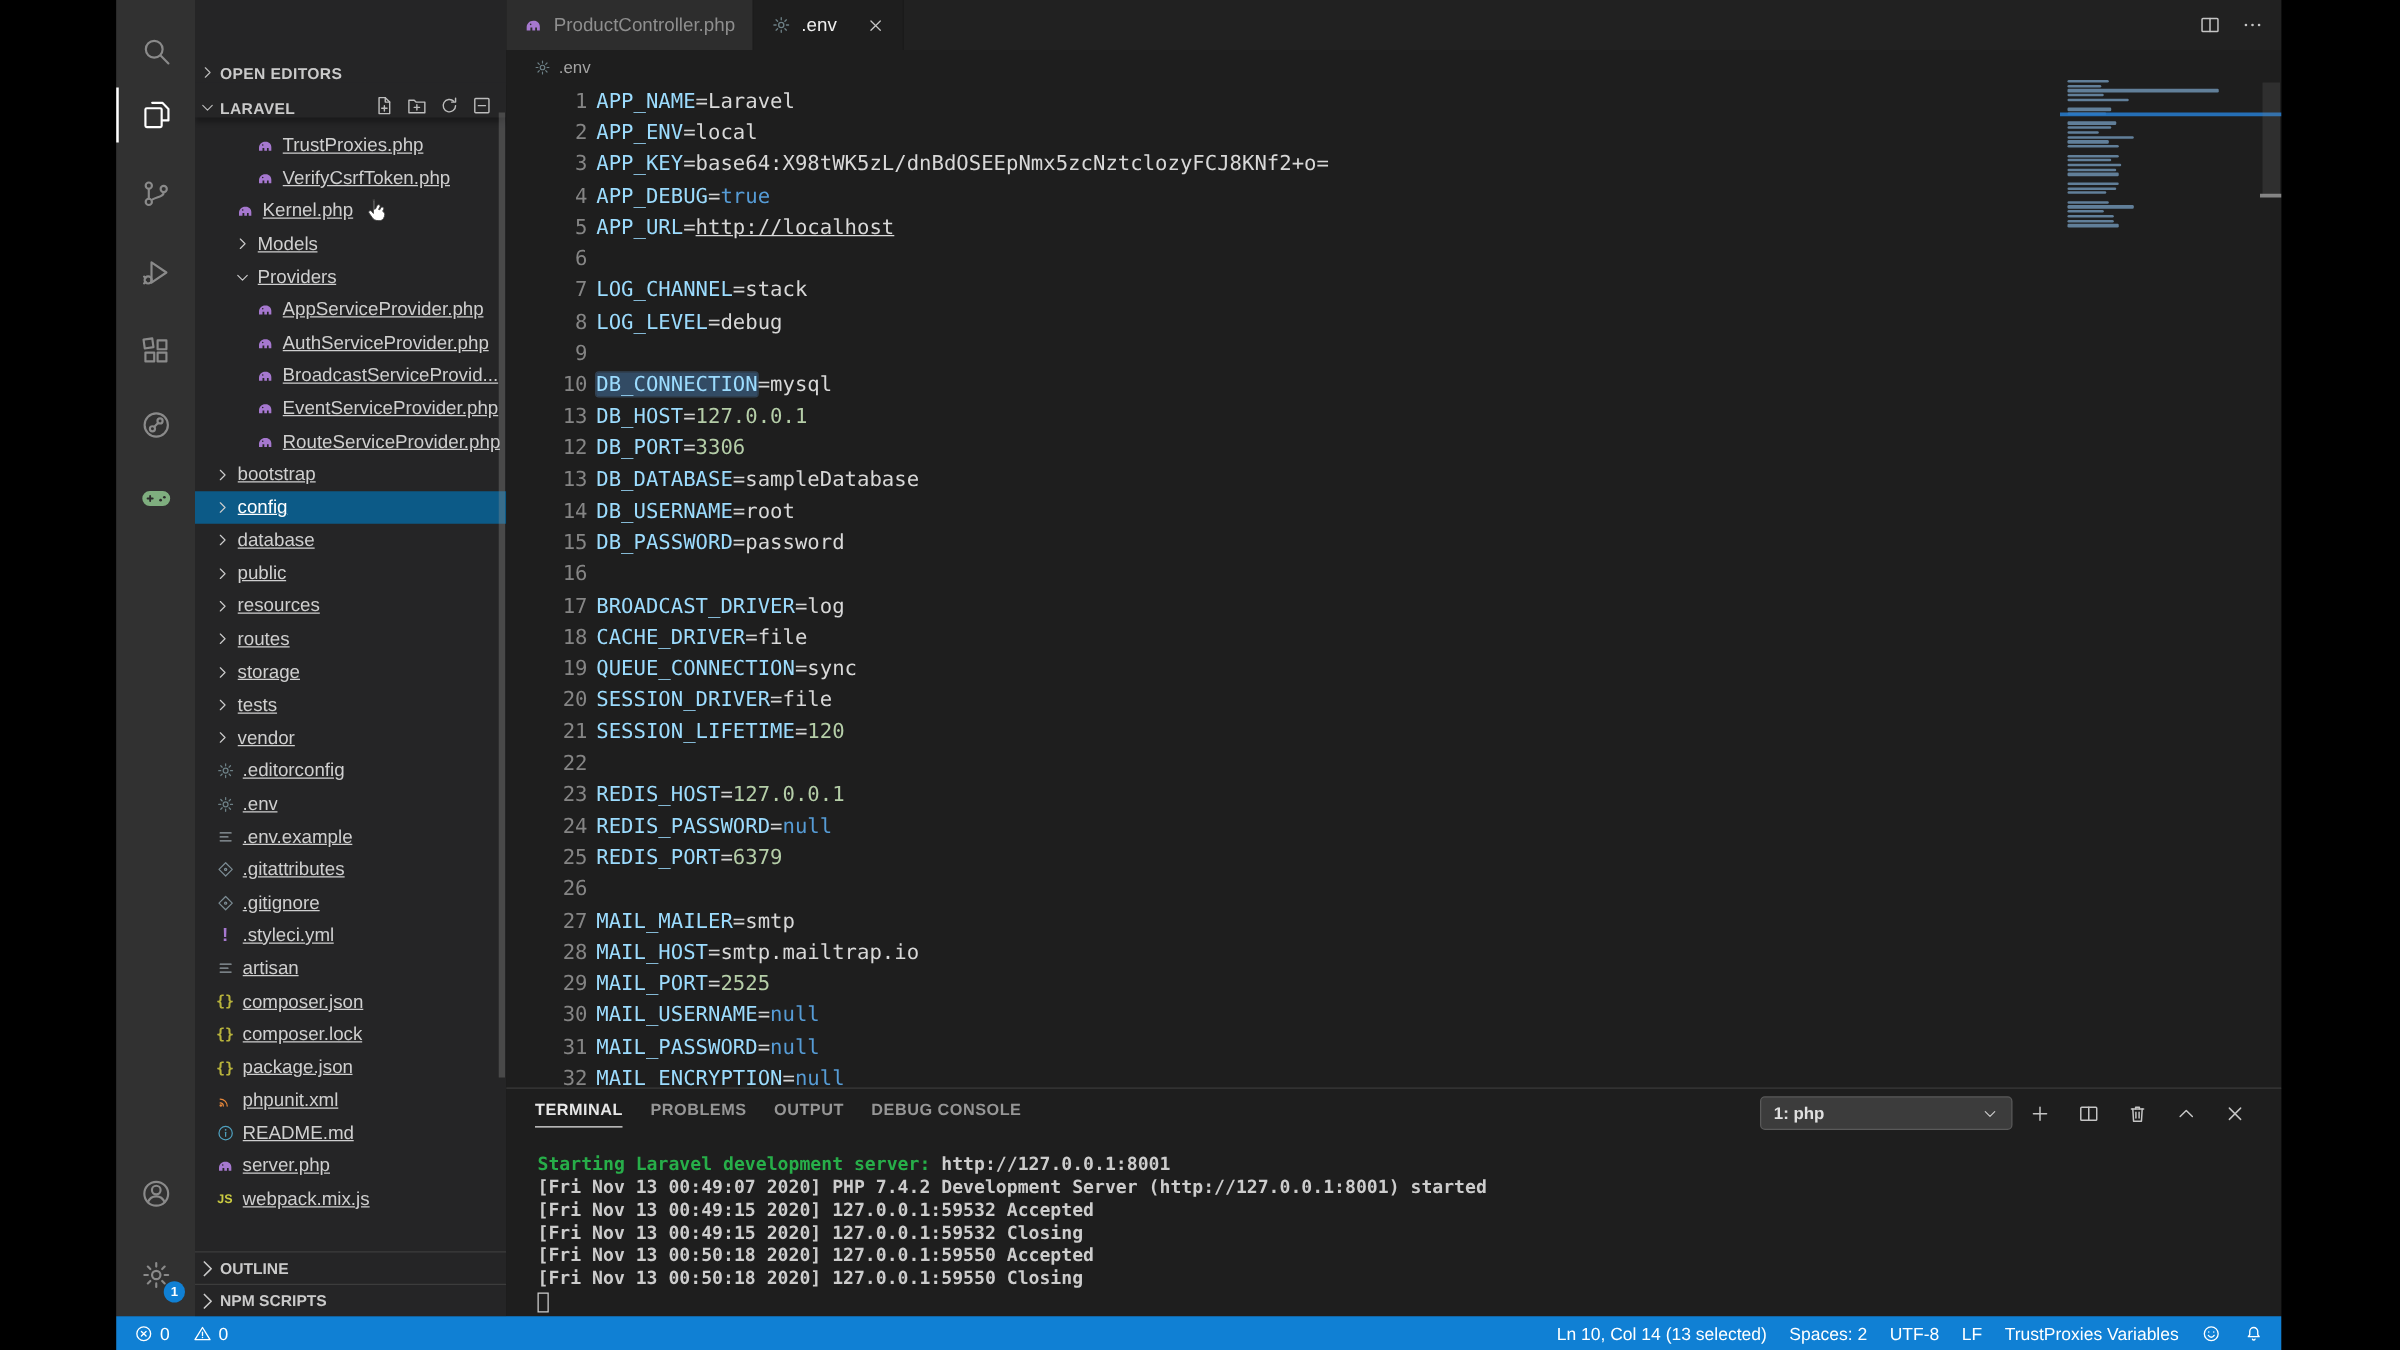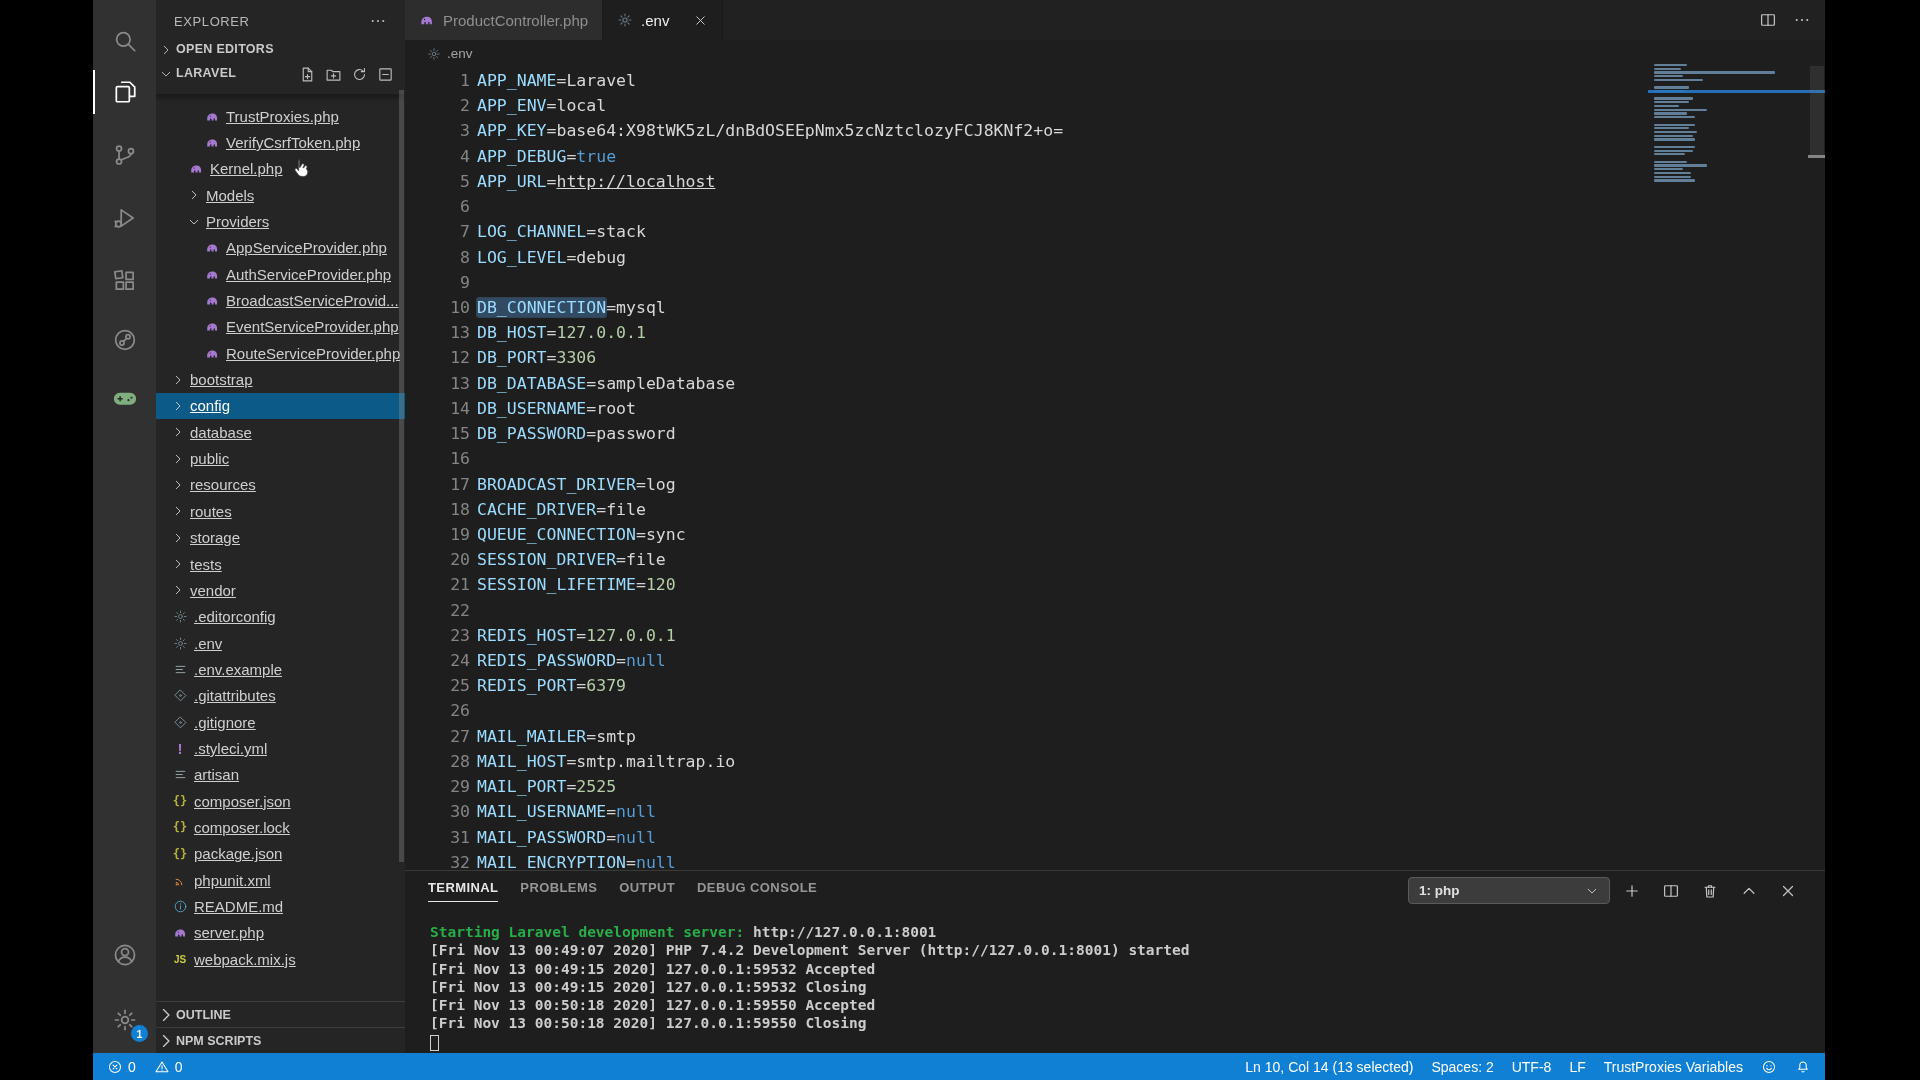--- a/index.html
+++ b/index.html
@@ -15,21 +15,21 @@
   .act-item.active{color:#fff;}
   .act-item.active::before{content:"";position:absolute;left:0;top:4px;bottom:4px;width:2px;background:#fff;}
   .act-badge{position:absolute;right:8px;bottom:4px;min-width:17px;height:17px;border-radius:9px;background:var(--accent);
              color:#fff;font-size:10.5px;font-weight:bold;display:flex;align-items:center;justify-content:center;}
 
   
   .sidebar{position:absolute;left:63px;top:0;width:249px;height:1053px;background:#252526;overflow:hidden;}
   .sb-title{position:absolute;top:0;left:0;right:0;height:42px;display:flex;align-items:center;padding:0 18px;
             font-size:13px;letter-spacing:.6px;color:#b8b8b8;}
   .sb-title .spacer{flex:1;}
-  .sb-head{position:absolute;left:0;right:0;display:flex;align-items:flex-start;font-size:12.5px;font-weight:bold;
+  .sb-head{position:absolute;left:0;right:0;display:flex;align-items:flex-end;font-size:12.5px;font-weight:bold;
            color:#cacaca;letter-spacing:.3px;cursor:pointer;}
   .sb-head .chev{width:20px;height:16px;display:flex;align-items:center;justify-content:center;color:#bbb;}
   .sb-head .chev svg{width:14px;height:14px;}
   .row-openeditors{top:42px;height:24px;}
   .row-laravel{top:66px;height:28px;box-shadow:0 4px 4px rgba(0,0,0,.3);z-index:3;background:#252526;}
   .proj-actions{margin-left:auto;display:flex;gap:8px;padding-right:10px;}
   .proj-actions .icon{width:18px;height:18px;color:#bdbdbd;cursor:pointer;}
   .proj-actions .icon svg{width:17px;height:17px;}
   .tree{position:absolute;top:103px;left:0;right:0;z-index:1;}
   .trow{height:26.35px;display:flex;align-items:center;font-size:15px;color:#cfcfcf;cursor:pointer;white-space:nowrap;overflow:hidden;}
@@ -177,31 +177,20 @@
             <svg viewBox="0 0 24 24" fill="none" stroke="currentColor" stroke-width="1.6" stroke-linecap="round" stroke-linejoin="round">
               <circle cx="12" cy="12" r="3.1"></circle>
               <path d="M12 3.2v2.6M12 18.2v2.6M3.2 12h2.6M18.2 12h2.6M5.8 5.8l1.8 1.8M16.4 16.4l1.8 1.8M18.2 5.8l-1.8 1.8M7.6 16.4l-1.8 1.8"></path>
             </svg>
             <span class="act-badge">1</span>
           </div>
         </div>
     </div>
 
     <div class="sidebar">
-      <div class="sb-title">
-        <span>EXPLORER</span>
-        <span class="spacer"></span>
-        <span class="icon" id="sb-more" style="width:18px;height:18px;display:flex;color:#bdbdbd;">
-            <svg viewBox="0 0 24 24" fill="none" stroke="currentColor" stroke-width="1.6" stroke-linecap="round" stroke-linejoin="round">
-              <circle cx="5" cy="12" r="1.4" fill="currentColor" stroke="none"></circle>
-              <circle cx="12" cy="12" r="1.4" fill="currentColor" stroke="none"></circle>
-              <circle cx="19" cy="12" r="1.4" fill="currentColor" stroke="none"></circle>
-            </svg>
-          </span>
-      </div>
       <div class="sb-head row-openeditors">
         <span class="chev" id="oe-chev">
             <svg viewBox="0 0 24 24" fill="none" stroke="currentColor" stroke-width="1.6" stroke-linecap="round" stroke-linejoin="round">
               <path d="M9 5.5l6.5 6.5L9 18.5"></path>
             </svg>
           </span>
         <span>OPEN EDITORS</span>
       </div>
       <div class="sb-head row-laravel">
         <span class="chev" id="pr-chev">

